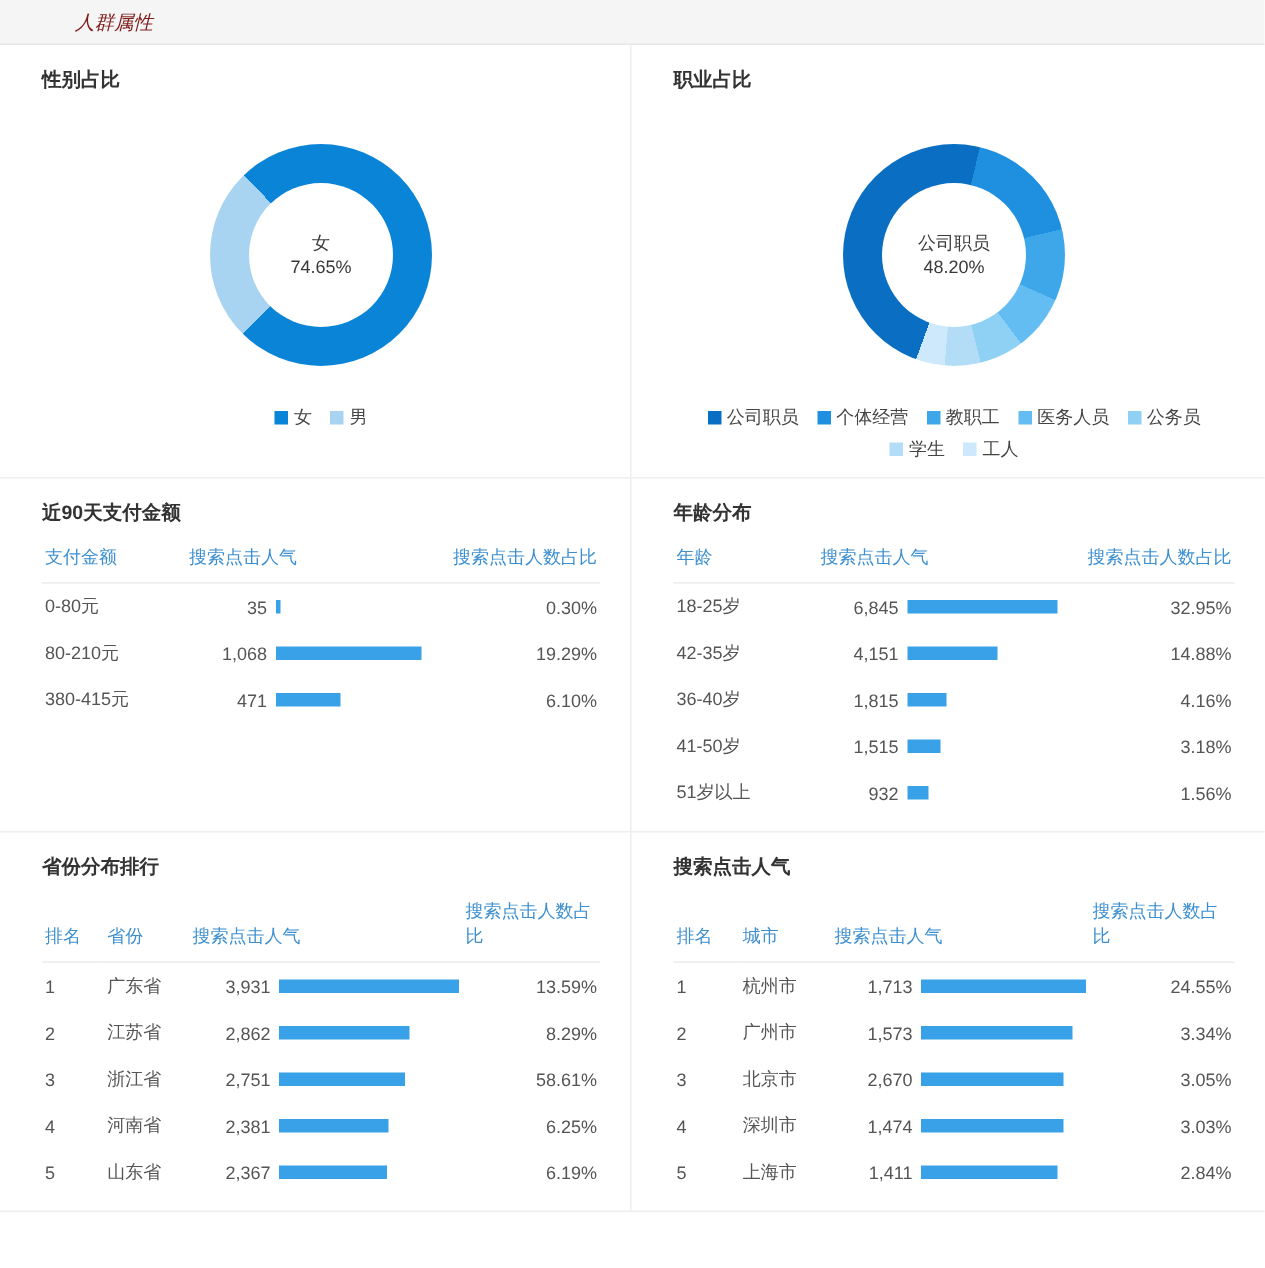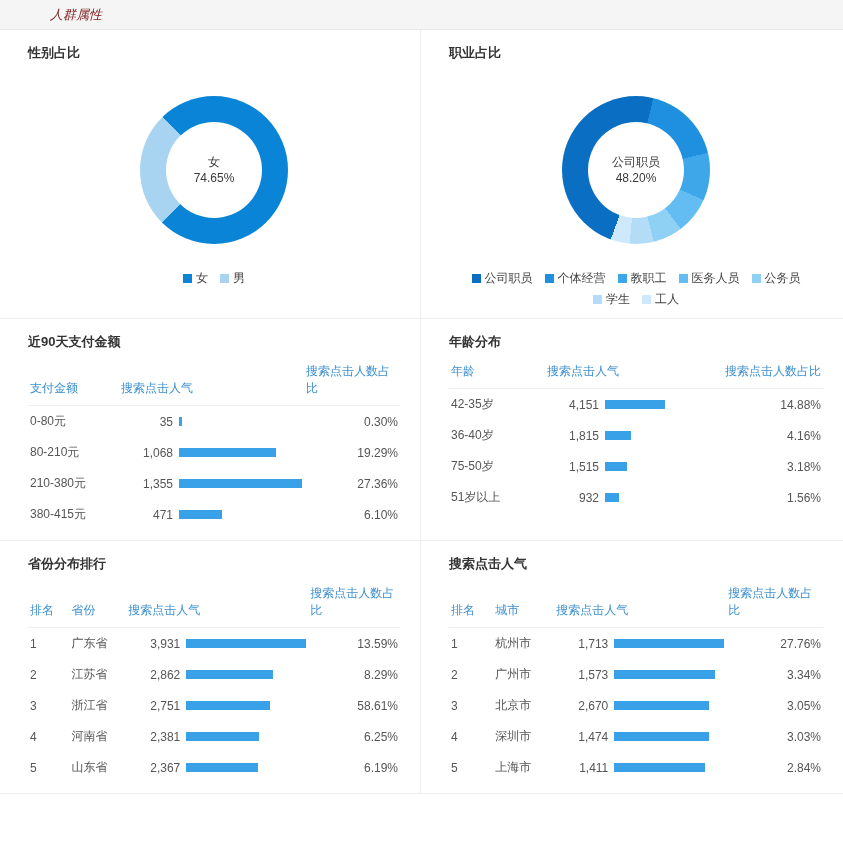--- a/index.html
+++ b/index.html
@@ -248,30 +248,20 @@
               <td class="colname">80-210元</td>
               <td>
                 <div class="barrow">
                   <span class="barval">1,068</span>
                   <span class="bar" style="width: 97px;"></span>
                 </div>
               </td>
               <td class="pct">19.29%</td>
             </tr>
             <tr>
-              <td class="colname">210-380元</td>
-              <td>
-                <div class="barrow">
-                  <span class="barval">1,355</span>
-                  <span class="bar" style="width: 123px;"></span>
-                </div>
-              </td>
-              <td class="pct">27.36%</td>
-            </tr>
-            <tr>
               <td class="colname">380-415元</td>
               <td>
                 <div class="barrow">
                   <span class="barval">471</span>
                   <span class="bar" style="width: 43px;"></span>
                 </div>
               </td>
               <td class="pct">6.10%</td>
             </tr>
           </tbody>
@@ -283,41 +273,51 @@
       <table class="dt">
         <thead>
           <tr>
             <th style="width:92px">年龄</th>
             <th>搜索点击人气</th>
             <th class="pct">搜索点击人数占比</th>
           </tr>
         </thead>
         <tbody id="age-body">
             <tr>
+              <td class="colname">18-25岁</td>
+              <td>
+                <div class="barrow">
+                  <span class="barval">6,845</span>
+                  <span class="bar" style="width: 100px;"></span>
+                </div>
+              </td>
+              <td class="pct">32.95%</td>
+            </tr>
+            <tr>
               <td class="colname">42-35岁</td>
               <td>
                 <div class="barrow">
                   <span class="barval">4,151</span>
                   <span class="bar" style="width: 60px;"></span>
                 </div>
               </td>
               <td class="pct">14.88%</td>
             </tr>
             <tr>
               <td class="colname">36-40岁</td>
               <td>
                 <div class="barrow">
                   <span class="barval">1,815</span>
                   <span class="bar" style="width: 26px;"></span>
                 </div>
               </td>
               <td class="pct">4.16%</td>
             </tr>
             <tr>
-              <td class="colname">75-50岁</td>
+              <td class="colname">41-50岁</td>
               <td>
                 <div class="barrow">
                   <span class="barval">1,515</span>
                   <span class="bar" style="width: 22px;"></span>
                 </div>
               </td>
               <td class="pct">3.18%</td>
             </tr>
             <tr>
               <td class="colname">51岁以上</td>
@@ -419,21 +419,21 @@
         <tbody id="city-body">
             <tr>
               <td>1</td>
               <td class="cityname">杭州市</td>
               <td>
                 <div class="barrow">
                   <span class="barval">1,713</span>
                   <span class="bar" style="width: 110px;"></span>
                 </div>
               </td>
-              <td class="pct">27.76%</td>
+              <td class="pct">24.55%</td>
             </tr>
             <tr>
               <td>2</td>
               <td class="cityname">广州市</td>
               <td>
                 <div class="barrow">
                   <span class="barval">1,573</span>
                   <span class="bar" style="width: 101px;"></span>
                 </div>
               </td>

